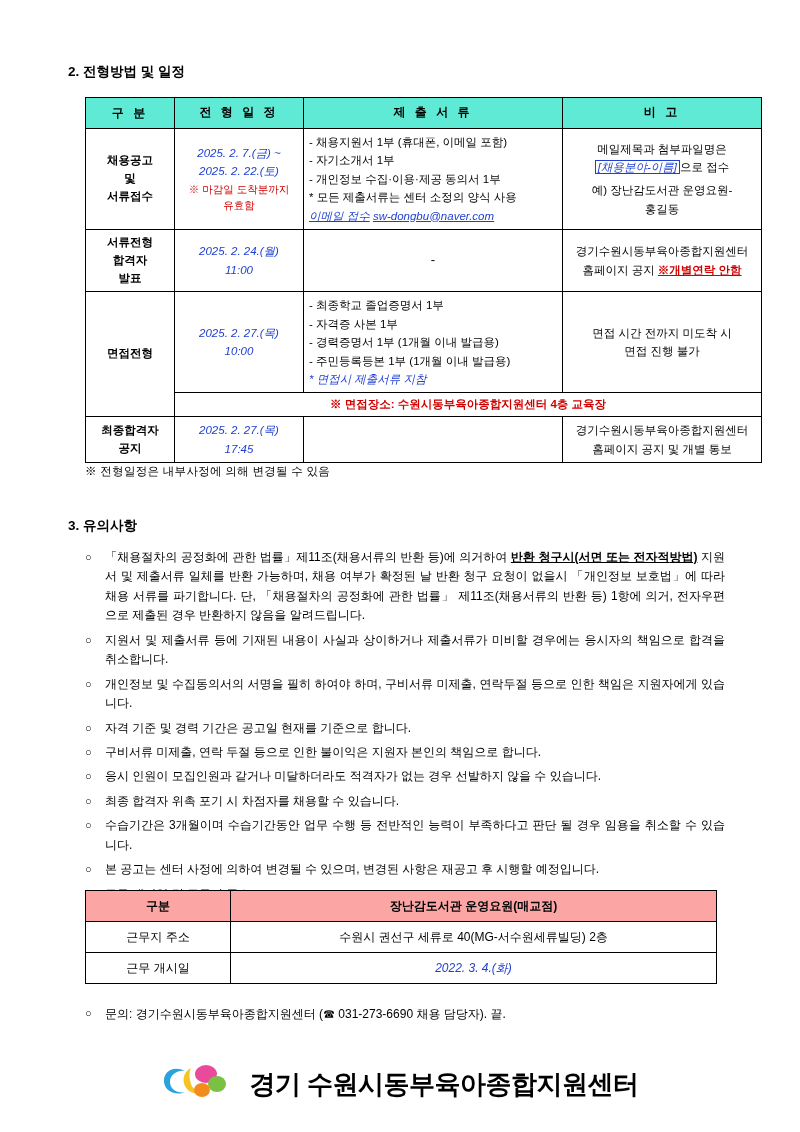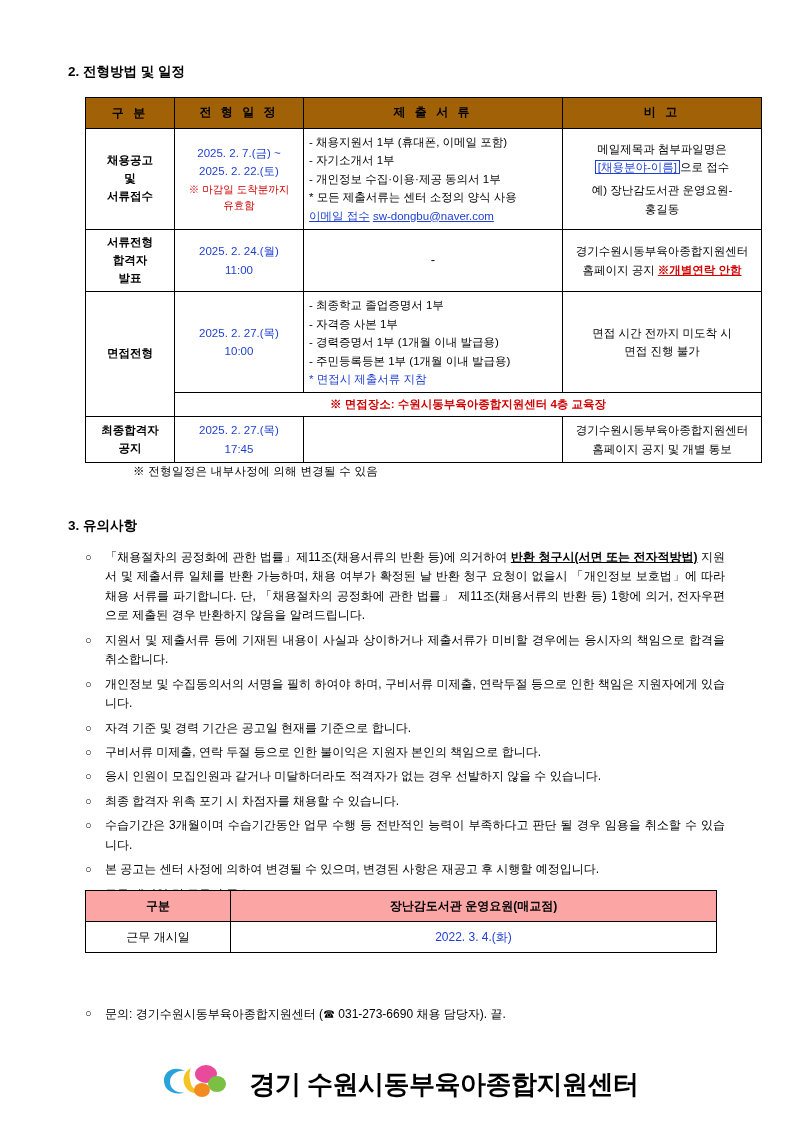--- a/index.html
+++ b/index.html
@@ -46,54 +46,53 @@
     border-collapse: collapse;
     table-layout: fixed;
     font-size: 11.5px;
   }
   table.sched th, table.sched td {
     border: 1px solid #000;
     padding: 4px 5px;
     vertical-align: middle;
   }
   table.sched thead th {
-    background: #a16207;
+    background: #5eead4;
     text-align: center;
     font-weight: bold;
     letter-spacing: 3px;
     height: 22px;
     font-size: 12px;
   }
   .c-stage { width: 78px; text-align: center; font-weight: bold; line-height: 1.55; }
   .c-date  { width: 118px; text-align: center; line-height: 1.6; }
   .c-docs  { width: 248px; text-align: left; line-height: 1.6; }
   .c-note  { width: 188px; text-align: center; line-height: 1.6; }
 
-  .blue   { color: #1f3fd0; }
+  .blue   { color: #1f3fd0; font-style: italic; }
   .red    { color: #d00000; }
   .ul     { text-decoration: underline; }
   .small  { font-size: 10.5px; }
   .box-outline {
     border: 1px solid #1f3fd0;
     padding: 0 2px;
   }
   .dash { text-align: center; font-size: 13px; }
   .interview-place {
     text-align: center;
     color: #d00000;
     font-weight: bold;
     padding: 5px 0;
   }
   .note-under-table {
     position: absolute;
     left: 85px;
     top: 464px;
     font-size: 11.5px;
     letter-spacing: 0.3px;
-    margin-left: 48px;
   }
 
   
   .notices {
     position: absolute;
     left: 85px;
     top: 548px;
     width: 640px;
     font-size: 12px;
     line-height: 1.62;
@@ -331,20 +330,24 @@
 
   <table class="work">
     <thead>
       <tr>
         <th class="w-c1">구분</th>
         <th>장난감도서관 운영요원(매교점)</th>
       </tr>
     </thead>
     <tbody>
       <tr>
+        <td class="w-c1">근무지 주소</td>
+        <td>수원시 권선구 세류로 40(MG-서수원세류빌딩) 2층</td>
+      </tr>
+      <tr>
         <td class="w-c1">근무 개시일</td>
         <td class="blue">2022. 3. 4.(화)</td>
       </tr>
     </tbody>
   </table>
 
   <div class="contact">
     <span class="bullet">○</span>
     <span>문의: 경기수원시동부육아종합지원센터 (☎ 031-273-6690 채용 담당자).   끝.</span>
   </div>

